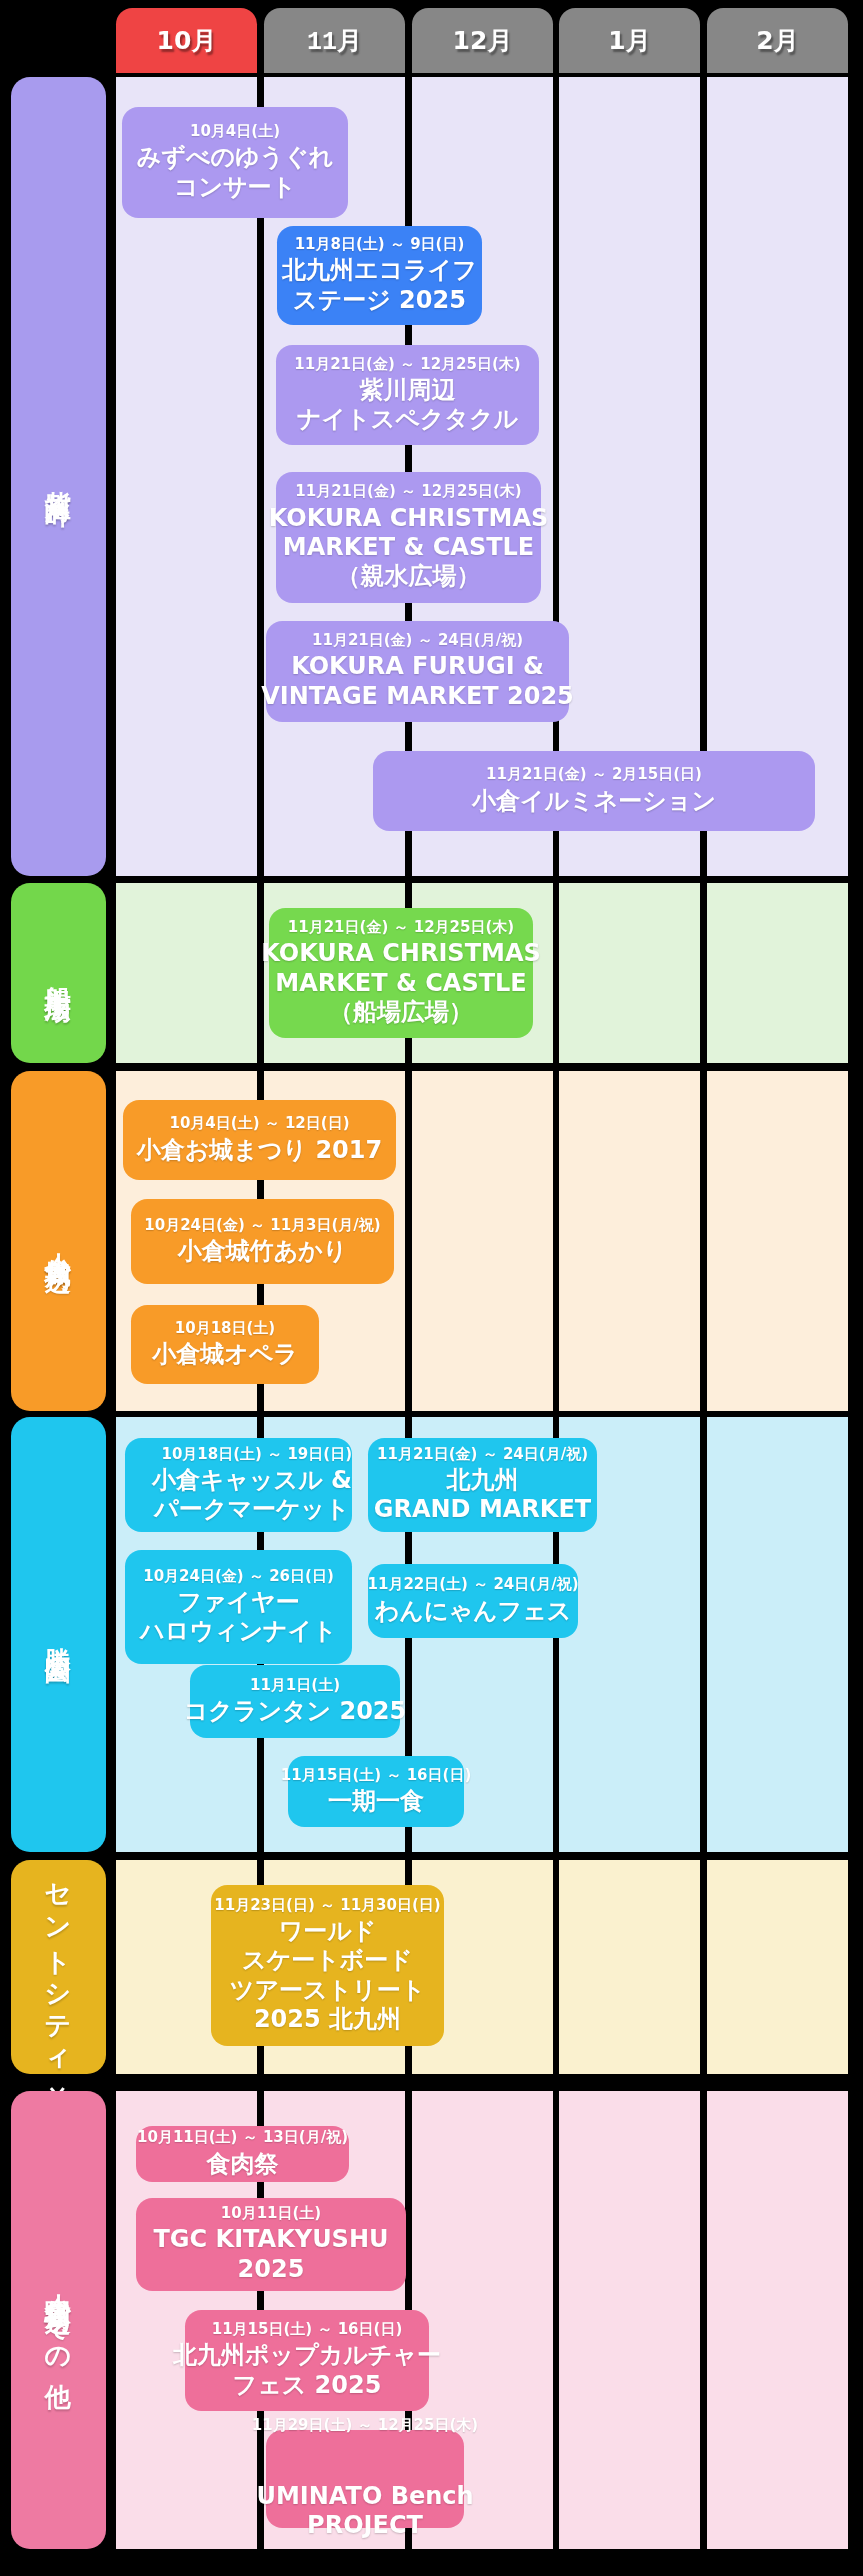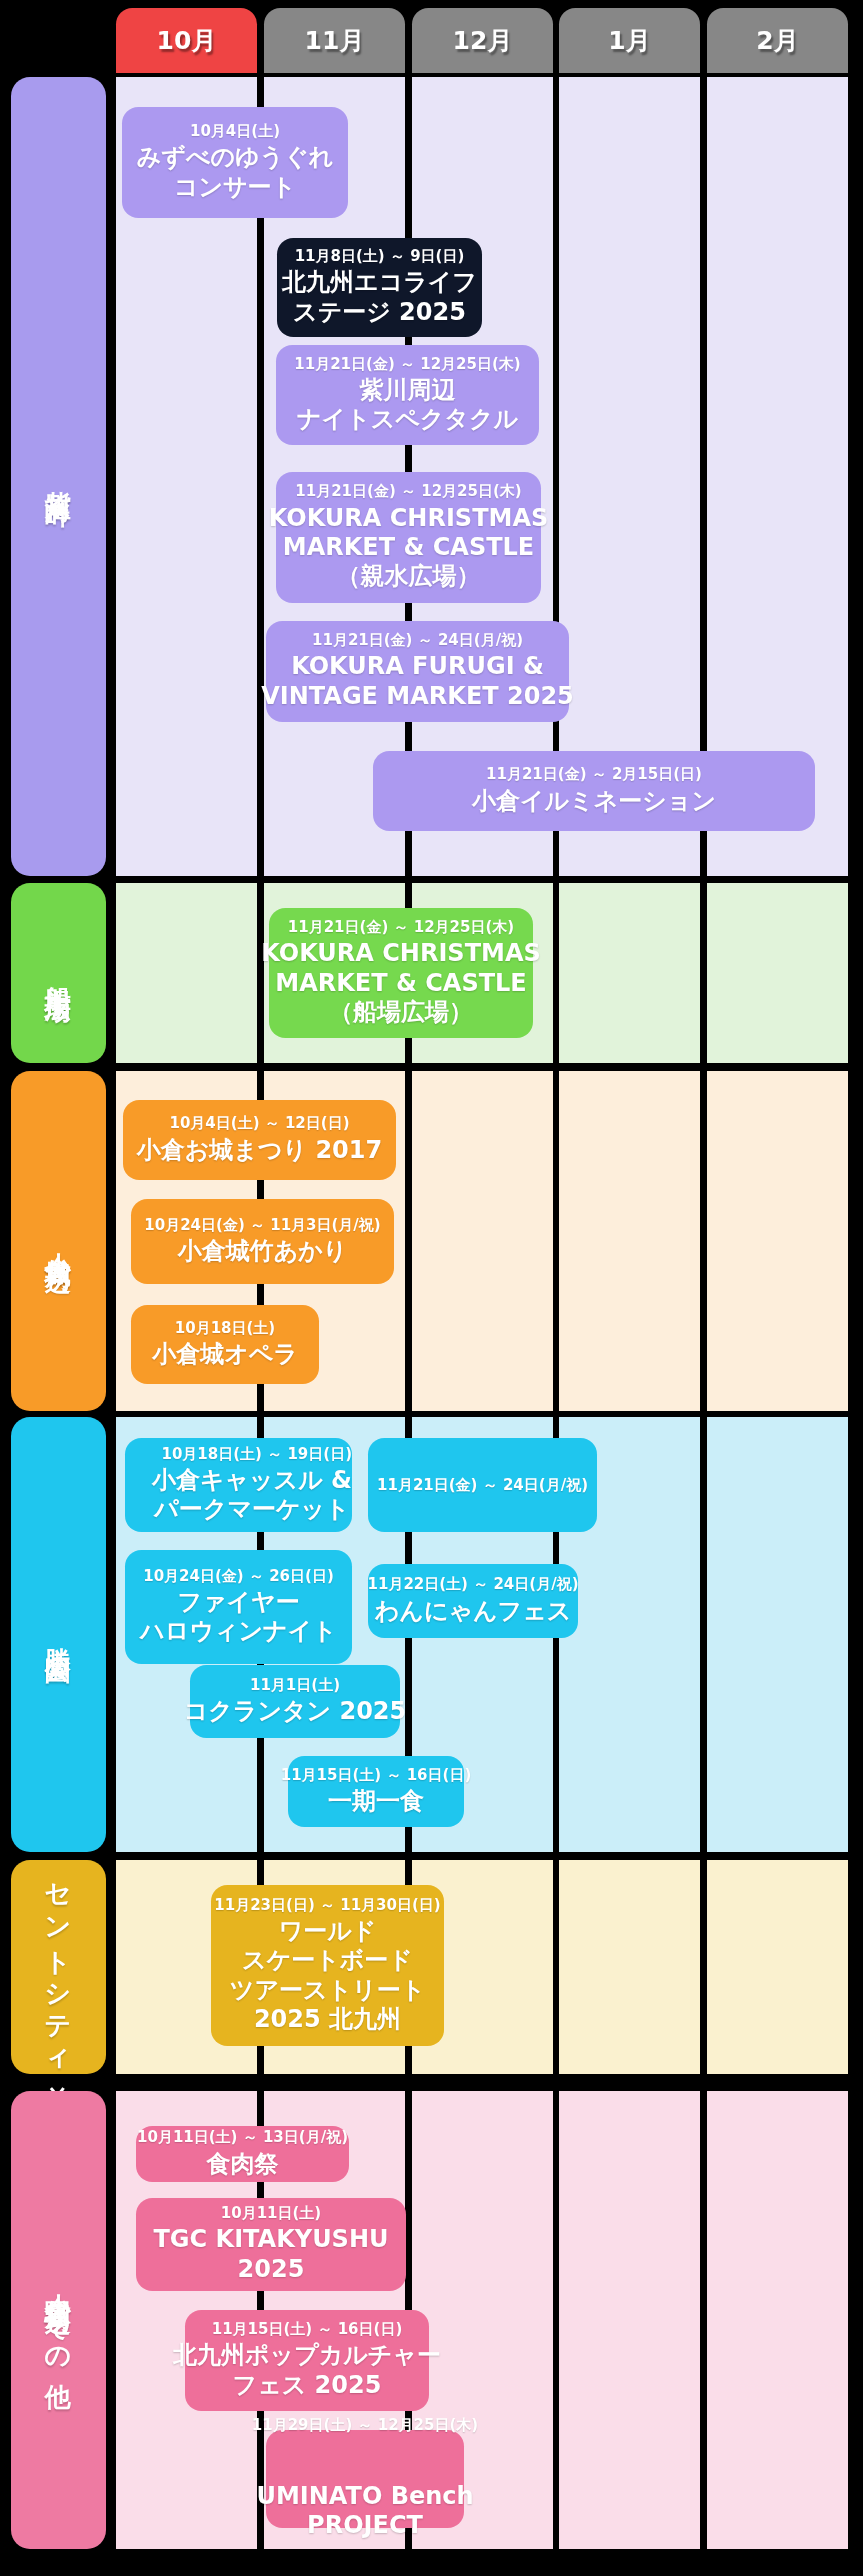--- a/index.html
+++ b/index.html
@@ -44,36 +44,36 @@
   .event .title{
     font-size:24px;font-weight:bold;line-height:1.22;white-space:pre;
     text-shadow:0 1.3px 1.9px rgba(0,0,0,.2);
   }
 </style>
 </head>
 <body>
 
 <div id="board">
     <div class="month-box" style="left: 116px; top: 8.1px; width: 141px; background: #ef4444;">10月</div>
-    <div class="month-box" style="left: 264px; top: 8.1px; width: 141px; background: rgb(135, 135, 135);">11月</div>
+    <div class="month-box" style="left: 264px; top: 8.1px; width: 141px; background: rgb(135, 135, 135); font-family: Liberation Mono, monospace;">11月</div>
     <div class="month-box" style="left: 412px; top: 8.1px; width: 141px; background: rgb(135, 135, 135);">12月</div>
     <div class="month-box" style="left: 559px; top: 8.1px; width: 141px; background: rgb(135, 135, 135);">1月</div>
     <div class="month-box" style="left: 707px; top: 8.1px; width: 141px; background: rgb(135, 135, 135);">2月</div>
     <div class="col-bg" style="left: 116px; top: 77px; width: 141px; height: 799px; background: rgb(232, 228, 248);"></div>
     <div class="col-bg" style="left: 264px; top: 77px; width: 141px; height: 799px; background: rgb(232, 228, 248);"></div>
     <div class="col-bg" style="left: 412px; top: 77px; width: 141px; height: 799px; background: rgb(232, 228, 248);"></div>
     <div class="col-bg" style="left: 559px; top: 77px; width: 141px; height: 799px; background: rgb(232, 228, 248);"></div>
     <div class="col-bg" style="left: 707px; top: 77px; width: 141px; height: 799px; background: rgb(232, 228, 248);"></div>
     <div class="venue" style="left: 11.3px; top: 77px; width: 95px; height: 799px; background: rgb(168, 155, 238);">紫川河畔</div>
     <div class="event" style="left: 122px; top: 107px; width: 226px; height: 111px; background: rgb(172, 153, 240);">
       <div class="date">10月4日(土)</div>
       <div class="title">みずべのゆうぐれ
 コンサート</div>
     </div>
-    <div class="event" style="left: 277px; top: 226px; width: 205px; height: 99px; background: #0f172a; margin-top: 12px;">
+    <div class="event" style="left: 277px; top: 226px; width: 205px; height: 99px; background: #3b82f6;">
       <div class="date">11月8日(土) ～ 9日(日)</div>
       <div class="title">北九州エコライフ
 ステージ 2025</div>
     </div>
     <div class="event" style="left: 276px; top: 345px; width: 263px; height: 100px; background: rgb(172, 153, 240);">
       <div class="date">11月21日(金) ～ 12月25日(木)</div>
       <div class="title">紫川周辺
 ナイトスペクタクル</div>
     </div>
     <div class="event" style="left: 276px; top: 472px; width: 265px; height: 131px; background: rgb(172, 153, 240);">
@@ -127,20 +127,22 @@
     <div class="col-bg" style="left: 559px; top: 1417px; width: 141px; height: 435px; background: rgb(203, 238, 249);"></div>
     <div class="col-bg" style="left: 707px; top: 1417px; width: 141px; height: 435px; background: rgb(203, 238, 249);"></div>
     <div class="venue" style="left: 11.3px; top: 1417px; width: 95px; height: 435px; background: rgb(31, 198, 238);">勝山公園</div>
     <div class="event" style="left: 125px; top: 1438px; width: 227px; height: 94px; background: rgb(31, 198, 238); align-items: flex-end;">
       <div class="date">10月18日(土) ～ 19日(日)</div>
       <div class="title">小倉キャッスル &amp;
 パークマーケット</div>
     </div>
     <div class="event" style="left: 368px; top: 1438px; width: 229px; height: 94px; background: rgb(31, 198, 238);">
       <div class="date">11月21日(金) ～ 24日(月/祝)</div>
+      <div class="title">北九州
+GRAND MARKET</div>
     </div>
     <div class="event" style="left: 125px; top: 1550px; width: 227px; height: 114px; background: rgb(31, 198, 238);">
       <div class="date">10月24日(金) ～ 26日(日)</div>
       <div class="title">ファイヤー
 ハロウィンナイト</div>
     </div>
     <div class="event" style="left: 368px; top: 1564px; width: 210px; height: 74px; background: rgb(31, 198, 238);">
       <div class="date">11月22日(土) ～ 24日(月/祝)</div>
       <div class="title">わんにゃんフェス</div>
     </div>

